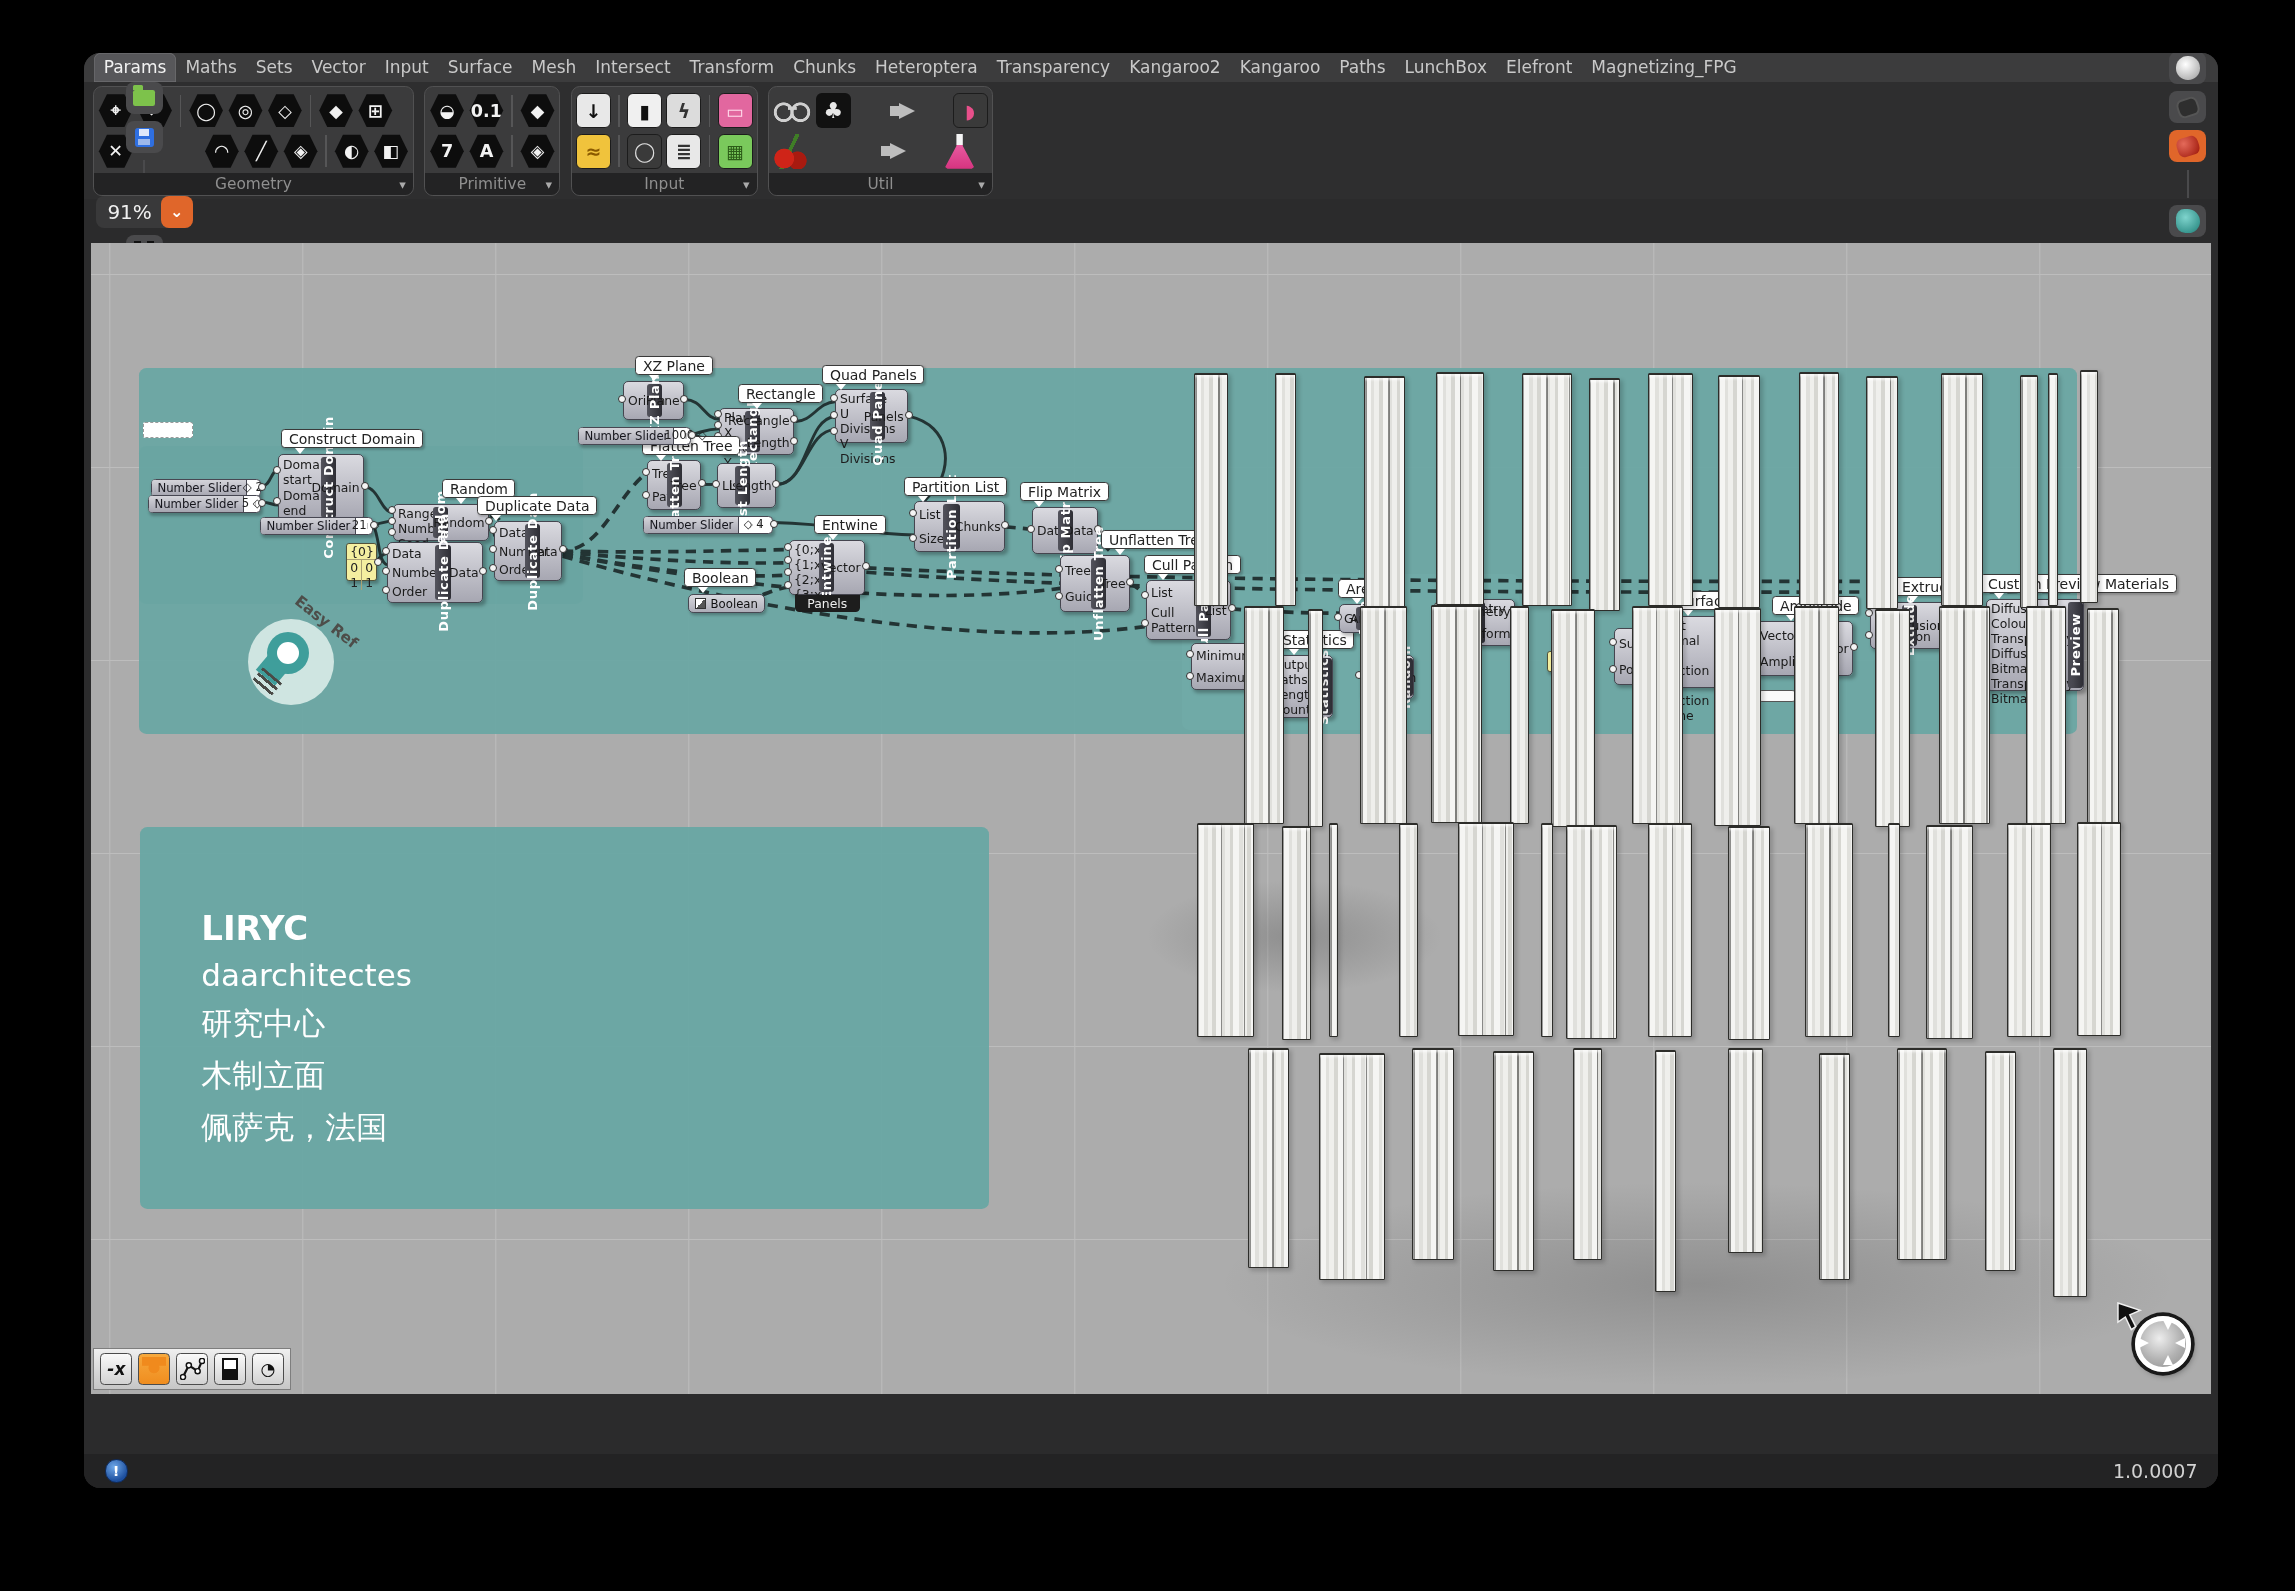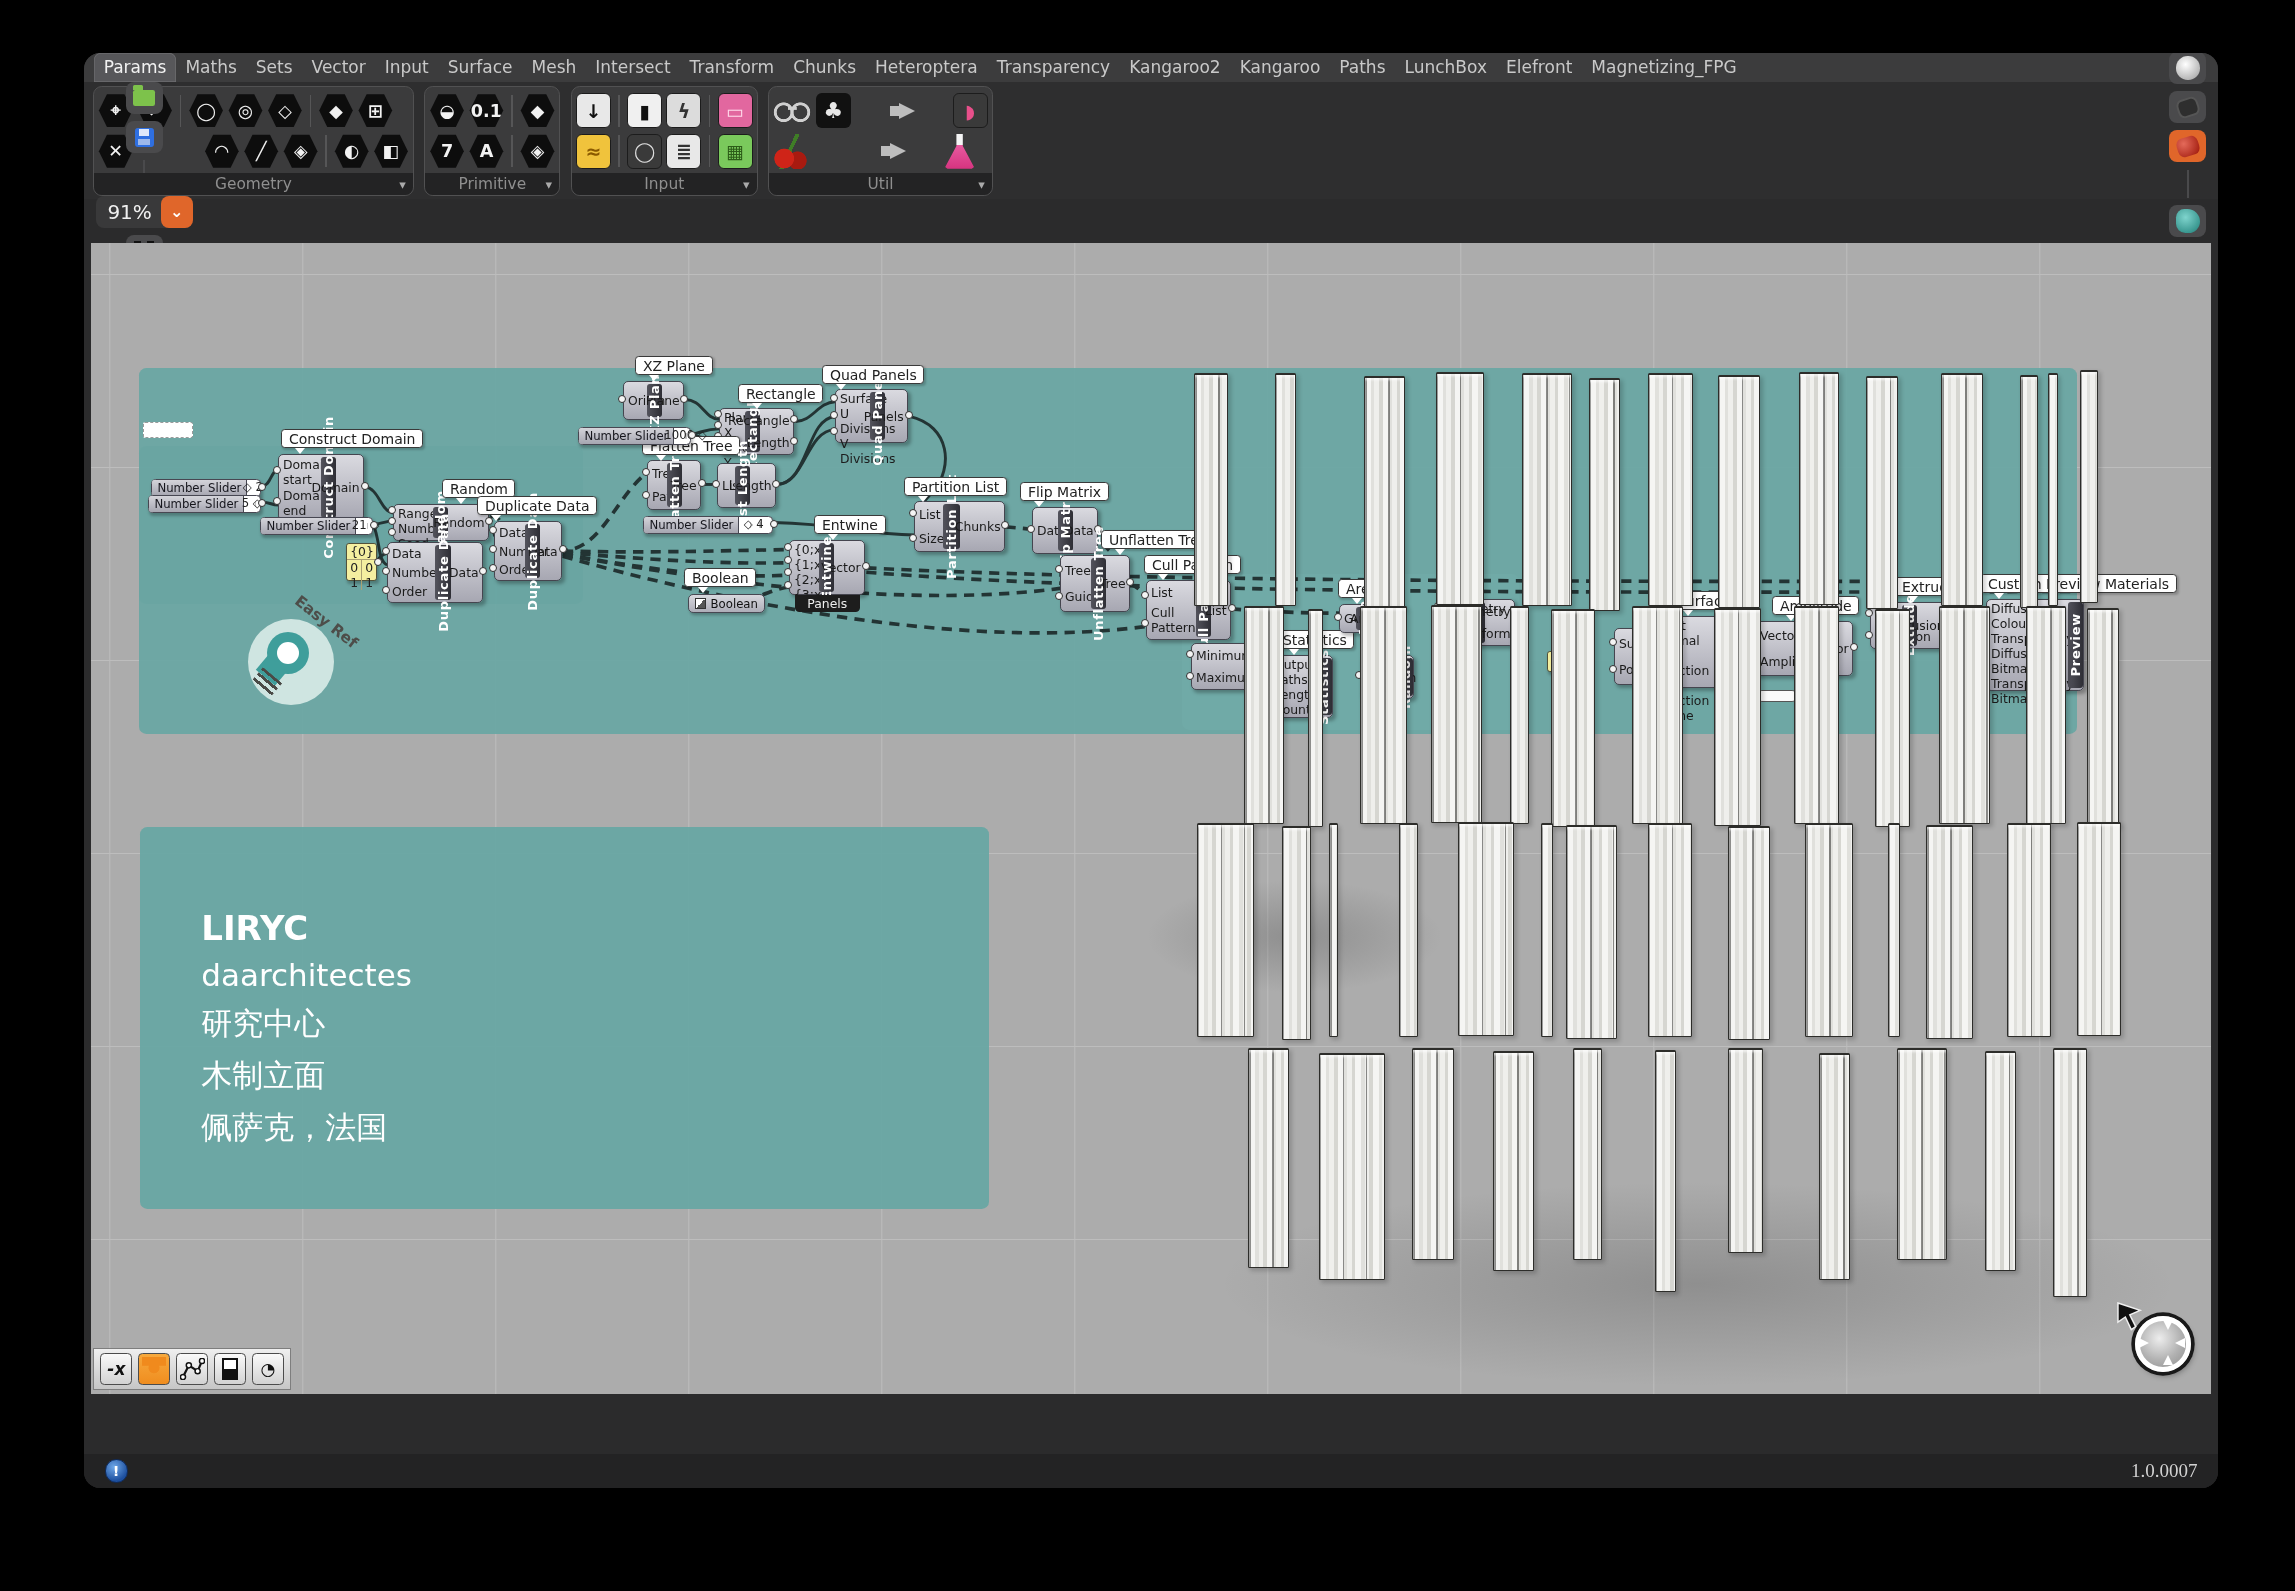--- a/index.html
+++ b/index.html
@@ -132,21 +132,21 @@
   #widgetbar{position:absolute;z-index:7;height:42px;background:linear-gradient(#efefef,#c6c6c6);
     border:1.5px solid #7e7e7e;display:flex;align-items:center;gap:5.9px;padding:0 5.9px;}
   .wbtn{width:32px;height:32px;background:linear-gradient(#fafafa,#d2d2d2);border:1.5px solid #4c4c4c;border-radius:4.4px;
     display:flex;align-items:center;justify-content:center;font-size:17px;font-weight:bold;color:#111;position:relative;}
   .wbtn.orange{background:linear-gradient(#f7a93d,#ef8d1f);}
   .paintico{position:absolute;inset:2.9px;background:linear-gradient(#f08a1d,#f08a1d) 0 0/100% 8.8px no-repeat,
     radial-gradient(circle at 50% 45%,#f08a1d 5.1px,transparent 5.9px);}
   .toggico{width:16px;height:22px;border:2.2px solid #111;background:linear-gradient(#fff 50%,#111 50%);}
   #statusbar{position:absolute;left:0;right:0;bottom:0;height:34px;background:#232324;display:flex;align-items:center;
     justify-content:space-between;padding:0 20.5px;}
-  #statusver{color:#d2d2d2;font-size:19px;font-family:Liberation Serif, serif;}
+  #statusver{color:#d2d2d2;font-size:19px;}
   #statusinfo{width:23.4px;height:23.4px;border-radius:50%;background:radial-gradient(circle at 38% 32%,#6fa8e8,#1d4f9e 70%);
     color:#fff;display:flex;align-items:center;justify-content:center;font-weight:bold;font-size:14.6px;border:1.5px solid #0f2d60;}
 </style>
 </head>
 <body>
 
 <div id="win">
   <div id="tabbar">
       <div class="tab active">Params</div>
       <div class="tab">Maths</div>

